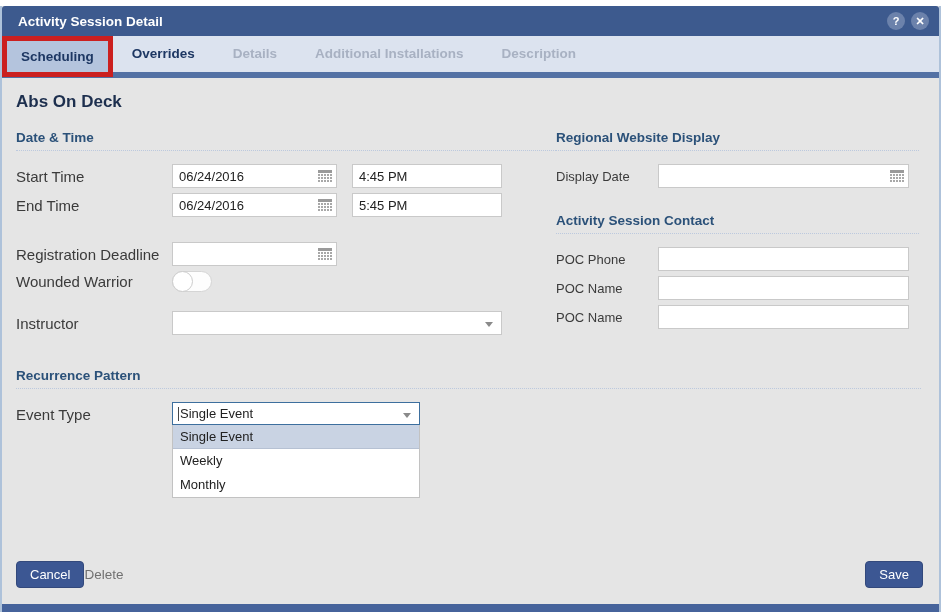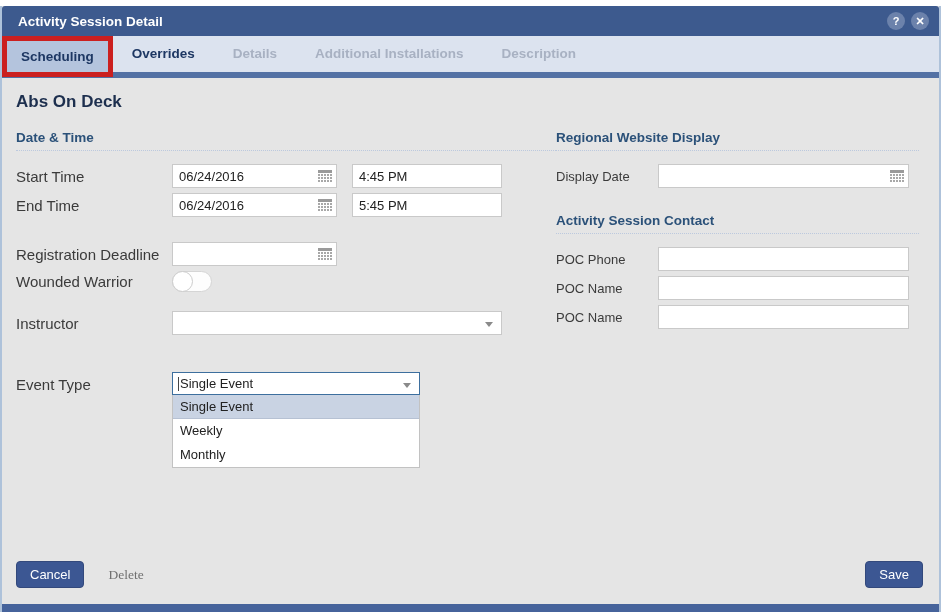--- a/index.html
+++ b/index.html
@@ -57,21 +57,21 @@
            font-size:13px; color:#222; padding:2px 18px 2px 5px; display:flex; align-items:center; }
   .text-caret { display:inline-block; width:1px; height:14px; background:#444; margin-right:1px; }
   .combo-list { position:absolute; left:0; top:23px; width:248px; background:#fff;
                 border:1px solid #c2c2c2; border-top:none; z-index:5; }
   .combo-opt { height:24px; line-height:24px; padding:0 7px; font-size:13px; color:#222; cursor:pointer; }
   .combo-opt.hl { background:#c9d3e3; border-bottom:1px solid #b6c1d3; }
   
   .footer { position:absolute; left:14px; right:16px; bottom:16px; display:flex; align-items:center; }
   .btn { background:#3c5793; border:1px solid #33497c; border-radius:4px; color:#fff;
          font-size:13px; padding:5px 13px; cursor:pointer; font-family:"Liberation Sans", sans-serif; }
-  .link-delete { margin-left:24px; color:#707070; font-size:13.5px; cursor:pointer;font-family:Liberation Serif, serif; }
+  .link-delete { color:#707070; font-size:13.5px; cursor:pointer; }
   .footer .spacer { flex:1; }
   .bottom-strip { position:absolute; left:0; bottom:0; width:100%; height:8px; background:#46639b; }
 </style>
 </head>
 <body>
 
 <div class="stage">
   <div class="modal">
 
     <div class="titlebar">
@@ -242,20 +242,21 @@
           </div>
           <div class="frow">
             <span class="flabel-r">POC Name</span>
             <input class="inp w-right" style="">
           </div>
         </div>
       </div>
 
       <div style="height:28px;"></div>
 
+      <div class="section-header" style="margin-right:2px;">Recurrence Pattern</div>
 
       <div class="frow" style="align-items:flex-start; margin-top:4px;">
         <span class="flabel" style="padding-top:4px;">Event Type</span>
         <div class="combo-wrap">
           <div class="combo">
             <span class="text-caret"></span>
             <span>Single Event</span>
             <span class="caret"></span>
           </div>
           <div class="combo-list">

